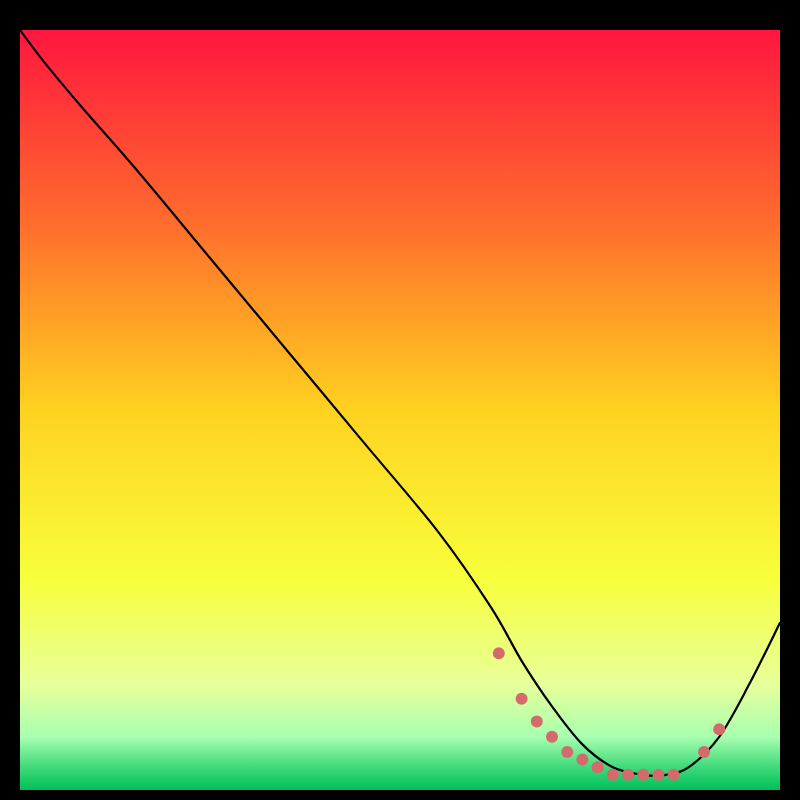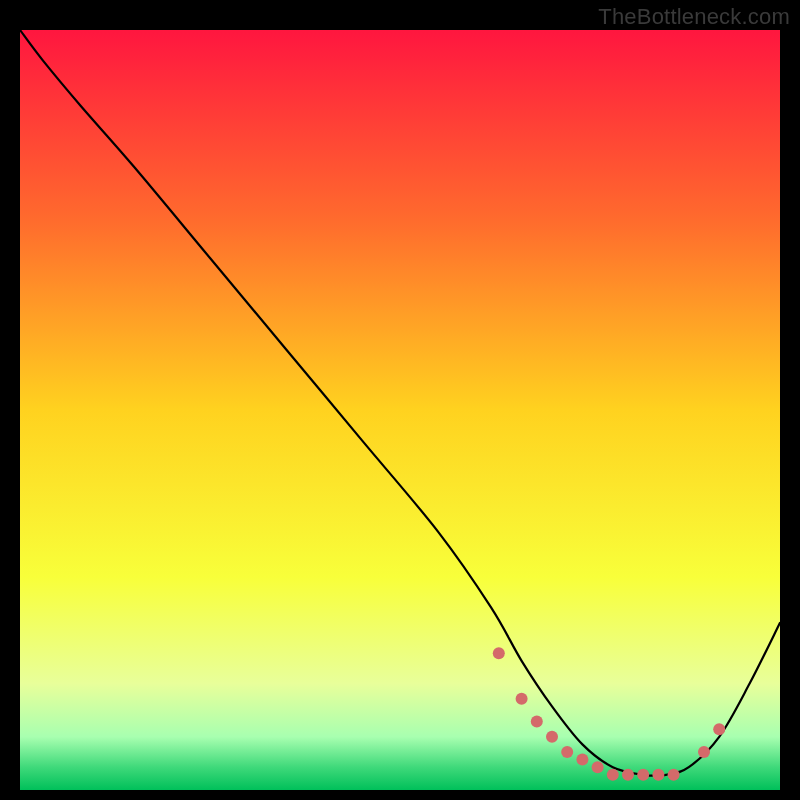--- a/index.html
+++ b/index.html
@@ -27,21 +27,20 @@
     top: 30px;
     width: 760px;
     height: 760px;
   }
   svg { display: block; }
 </style>
 </head>
 <body>
 
 <div class="frame">
-  <div class="watermark">TheBottleneck.com</div>
   <div class="plot">
     <svg id="chart-svg" width="760" height="760" viewBox="0 0 760 760">
         <defs>
           <linearGradient id="bg-grad" x1="0" y1="0" x2="0" y2="1">
             <stop offset="0%" stop-color="#ff163f"></stop>
             <stop offset="25%" stop-color="#ff6b2d"></stop>
             <stop offset="50%" stop-color="#ffd21f"></stop>
             <stop offset="72%" stop-color="#f8ff3a"></stop>
             <stop offset="86%" stop-color="#e8ff9a"></stop>
             <stop offset="93%" stop-color="#a8ffb0"></stop>

